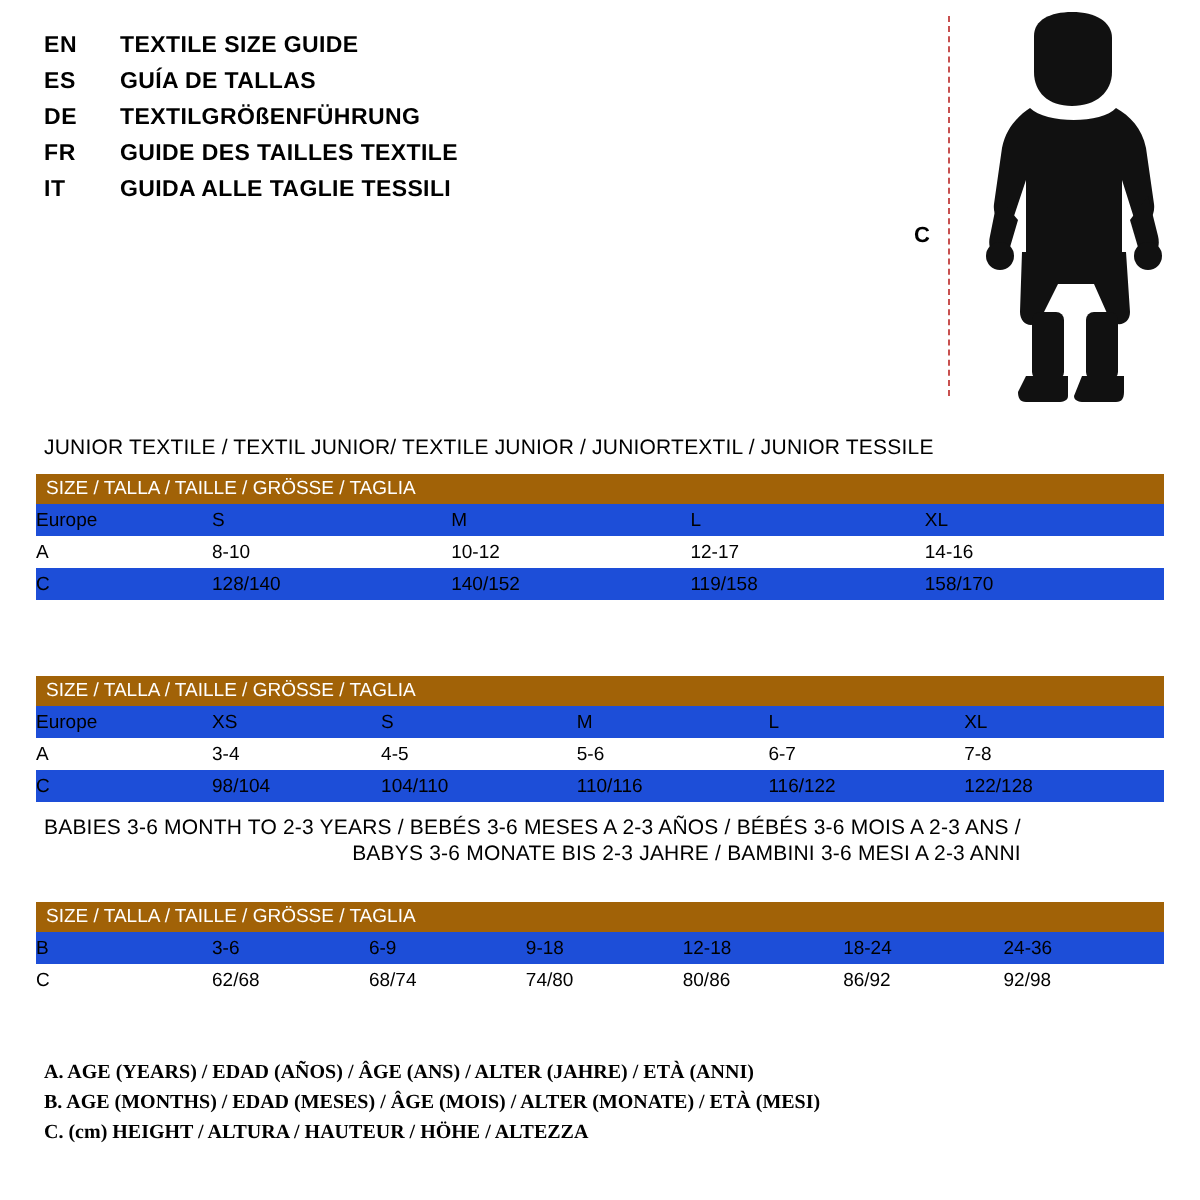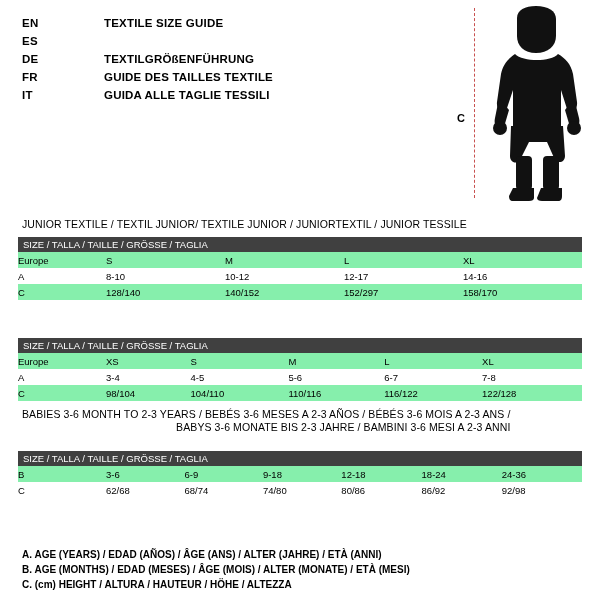--- a/index.html
+++ b/index.html
@@ -37,21 +37,20 @@
   .lang-code {
     width: 38px;
     font-size: 11.5px;
     font-weight: bold;
     letter-spacing: 0.3px;
   }
   .lang-title {
     font-size: 11.5px;
     font-weight: bold;
     letter-spacing: 0.2px;
-    margin-left: 44px;
   }
 
   
   .figure-area {
     position: absolute;
     left: 440px;
     top: 6px;
     width: 150px;
     height: 195px;
   }
@@ -97,30 +96,30 @@
     width: 564px;
     border-collapse: collapse;
     font-size: 9.5px;
   }
   table.size-table td {
     padding: 0;
     height: 16px;
     vertical-align: middle;
   }
   tr.head-row td {
-    background: #404040;
+    background: #a16207;
     color: #ffffff;
     font-size: 9.5px;
     font-weight: normal;
     padding-left: 5px;
     height: 15px;
     margin-left: 20px;
   }
   tr.light td {
-    background: #86efac;
+    background: #1d4ed8;
   }
   tr.white td {
     background: #ffffff;
   }
   td.col-label {
     padding-left: 5px;
     width: 88px;
   }
   td.cell {
     padding-left: 2px;
@@ -143,20 +142,21 @@
 
 <div class="page">
 
   <div class="lang-block">
     <div class="lang-row">
       <span class="lang-code">EN</span>
       <span class="lang-title">TEXTILE SIZE GUIDE</span>
     </div>
     <div class="lang-row">
       <span class="lang-code">ES</span>
+      <span class="lang-title">GUÍA DE TALLAS</span>
     </div>
     <div class="lang-row">
       <span class="lang-code">DE</span>
       <span class="lang-title">TEXTILGRÖßENFÜHRUNG</span>
     </div>
     <div class="lang-row">
       <span class="lang-code">FR</span>
       <span class="lang-title">GUIDE DES TAILLES TEXTILE</span>
     </div>
     <div class="lang-row">
@@ -213,21 +213,21 @@
       <td class="col-label">A</td>
       <td class="cell">8-10</td>
       <td class="cell">10-12</td>
       <td class="cell">12-17</td>
       <td class="cell">14-16</td>
     </tr>
     <tr class="light">
       <td class="col-label">C</td>
       <td class="cell">128/140</td>
       <td class="cell">140/152</td>
-      <td class="cell">152/297</td>
+      <td class="cell">119/158</td>
       <td class="cell">158/170</td>
     </tr>
   </tbody>
     </table>
 
   <table class="size-table" style="top:338px;">
     <tbody>
         <tr class="head-row">
       <td colspan="6">SIZE / TALLA / TAILLE / GRÖSSE / TAGLIA</td>
     </tr>
@@ -281,19 +281,19 @@
       <td class="cell">62/68</td>
       <td class="cell">68/74</td>
       <td class="cell">74/80</td>
       <td class="cell">80/86</td>
       <td class="cell">86/92</td>
       <td class="cell">92/98</td>
     </tr>
   </tbody>
     </table>
 
-  <div class="legend" style="top:547px;">
+  <div class="legend" style="top:529px;font-family:Liberation Serif, serif;">
     <div>A. AGE (YEARS) / EDAD (AÑOS) / ÂGE (ANS) / ALTER (JAHRE) / ETÀ (ANNI)</div>
     <div>B. AGE (MONTHS) / EDAD (MESES) / ÂGE (MOIS) / ALTER (MONATE) / ETÀ (MESI)</div>
     <div>C. (cm) HEIGHT / ALTURA / HAUTEUR / HÖHE / ALTEZZA</div>
   </div>
 
 </div>
 
 </body></html>

